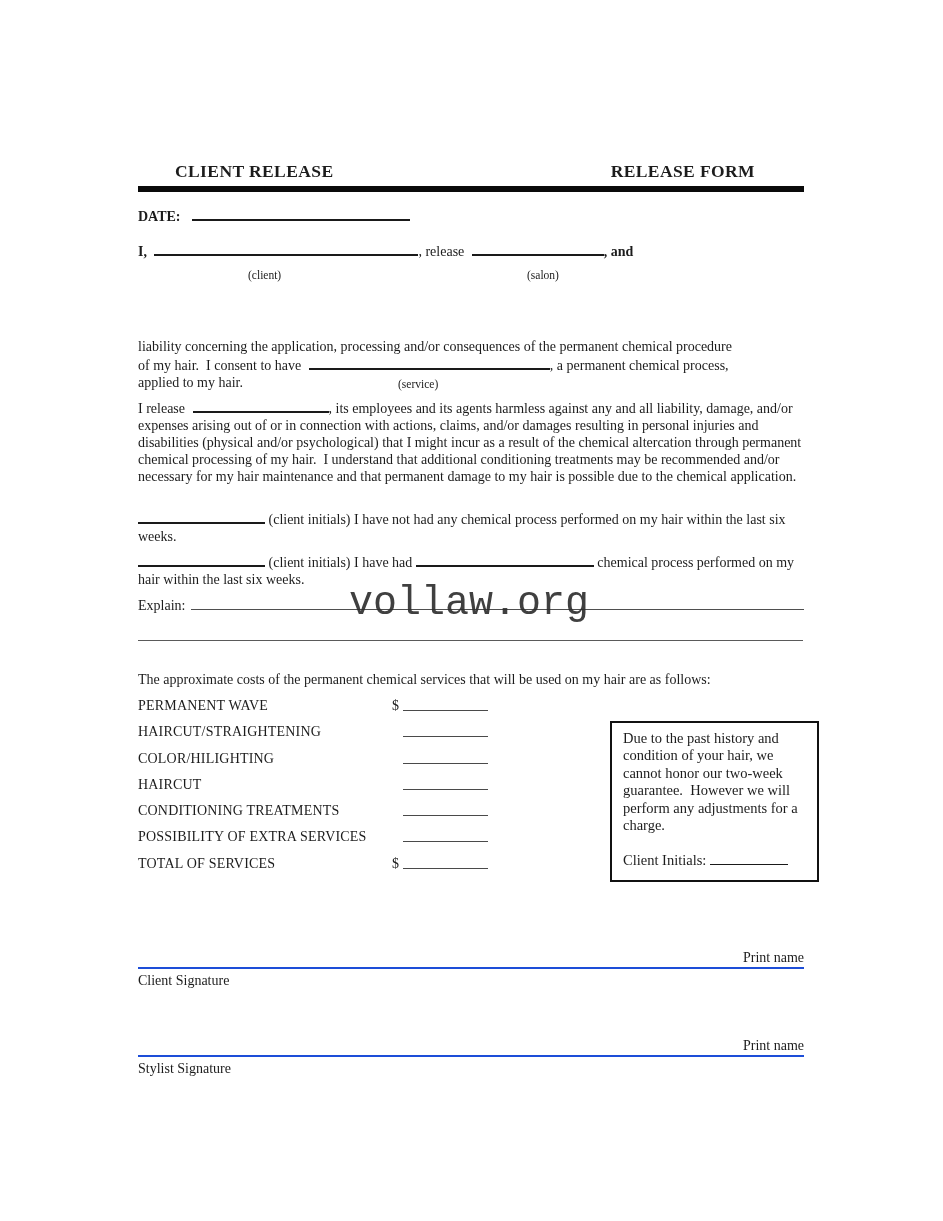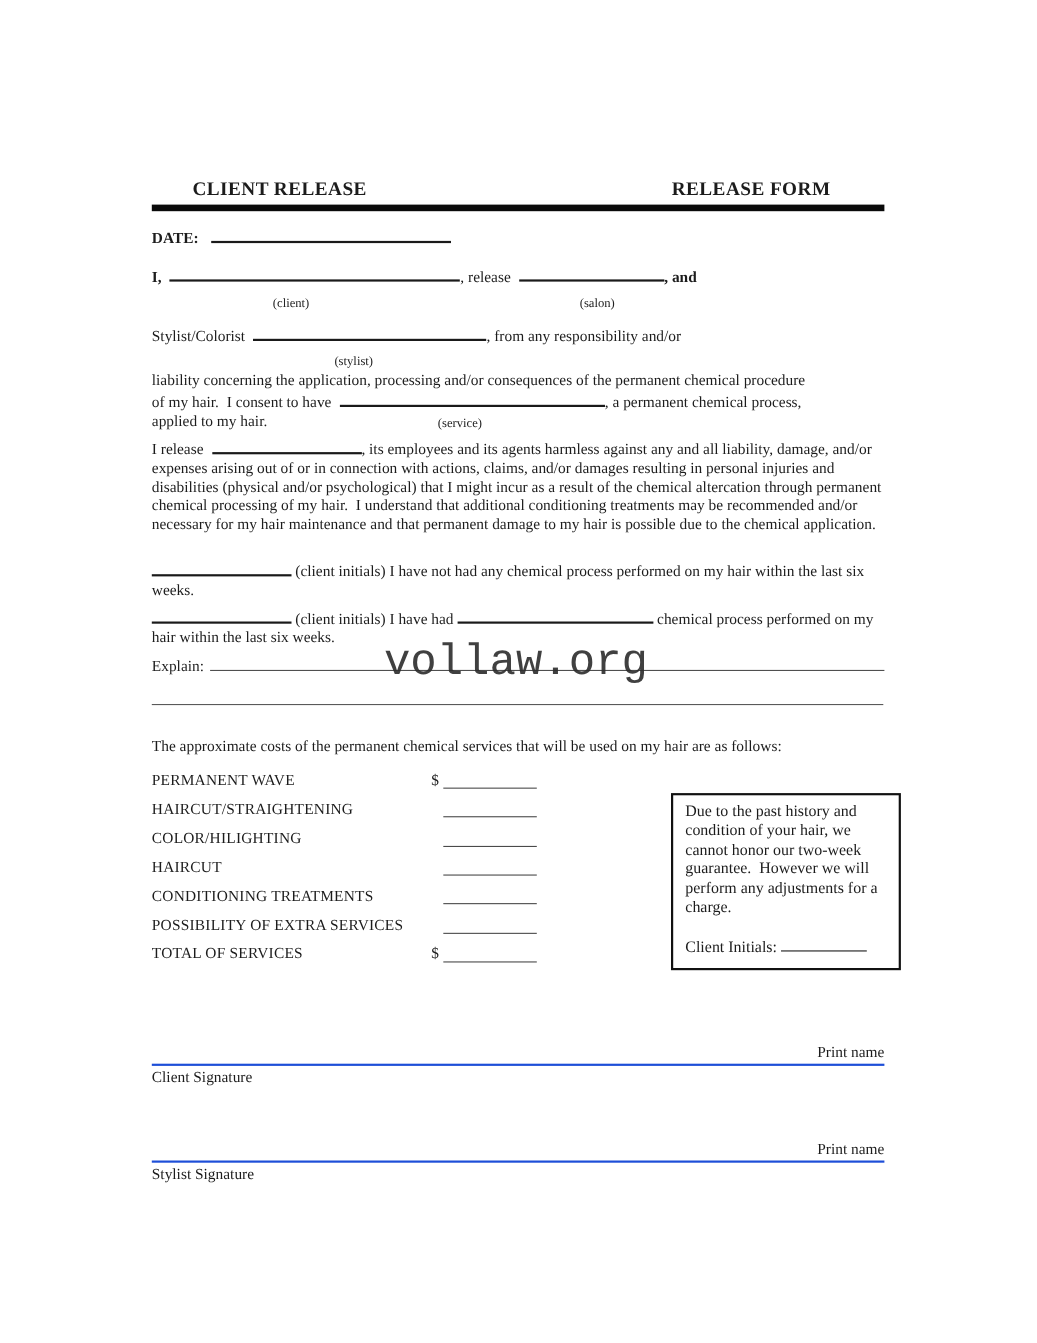--- a/index.html
+++ b/index.html
@@ -47,21 +47,21 @@
   
   .watermark{
     left:349px;top:581px;
     font-family:"Liberation Mono","DejaVu Sans Mono",monospace;
     font-size:40px;line-height:46px;color:#2c2c2c;opacity:.9;
     letter-spacing:0;white-space:nowrap;
   }
 
   
   .svc-row{
-    display:flex;align-items:center;
+    display:flex;align-items:flex-start;
     height:26.3px;font-size:14px;line-height:17px;
   }
   .svc-label{width:254px;flex:none;letter-spacing:.2px;}
   .svc-cur{width:11px;flex:none;}
   .svc-blank{width:85px;flex:none;height:13px;border-bottom:1.5px solid #4a4a4a;}
 
   
   .gbox{
     left:610px;top:721px;width:209px;height:161px;box-sizing:border-box;
     border:2px solid #111;
@@ -96,29 +96,20 @@
       <b>I,</b>
       <span class="blank" style="width:264px;margin-left:4px;"></span><span>, release</span>
       <span class="blank" style="width:132px;margin-left:4px;"></span><b>, and</b>
     </div>
     <div class="row-labels" style="margin-top:6px;">
       <span class="small-label" style="left:110px;">(client)</span>
       <span class="small-label" style="left:389px;">(salon)</span>
     </div>
   </div>
 
-  <div class="abs t14" style="left:138px;top:295px;width:680px;">
-    <div>
-      <span>Stylist/Colorist</span>
-      <span class="blank" style="width:212px;margin-left:4px;"></span><span>, from any responsibility and/or</span>
-    </div>
-    <div class="row-labels" style="margin-top:5px;">
-      <span class="small-label" style="left:166px;">(stylist)</span>
-    </div>
-  </div>
 
   <div class="abs t14" style="left:138px;top:338px;width:670px;">
     <div>liability concerning the application, processing and/or consequences of the permanent chemical procedure</div>
     <div>
       <span>of my hair.&nbsp; I consent to have</span>
       <span class="blank" style="width:241px;margin-left:4px;"></span><span>, a permanent chemical process,</span>
     </div>
     <div style="position:relative;">
       <span>applied to my hair.</span>
       <span class="small-label" style="position:absolute;left:260px;top:2px;">(service)</span>

